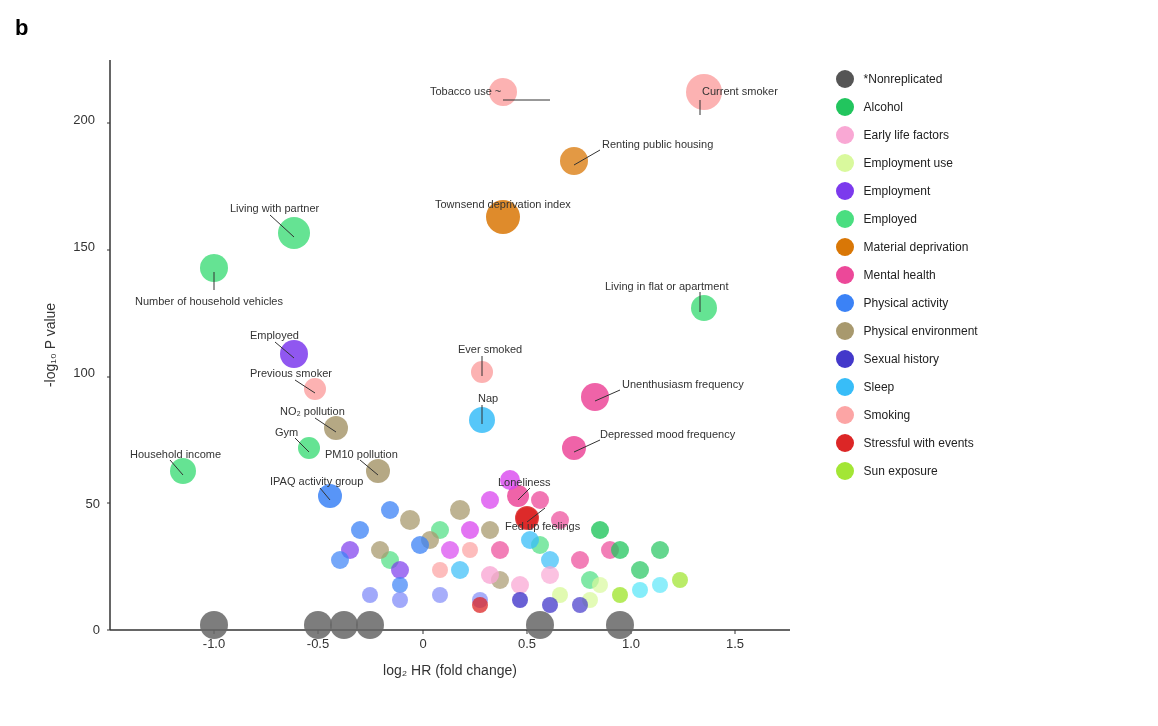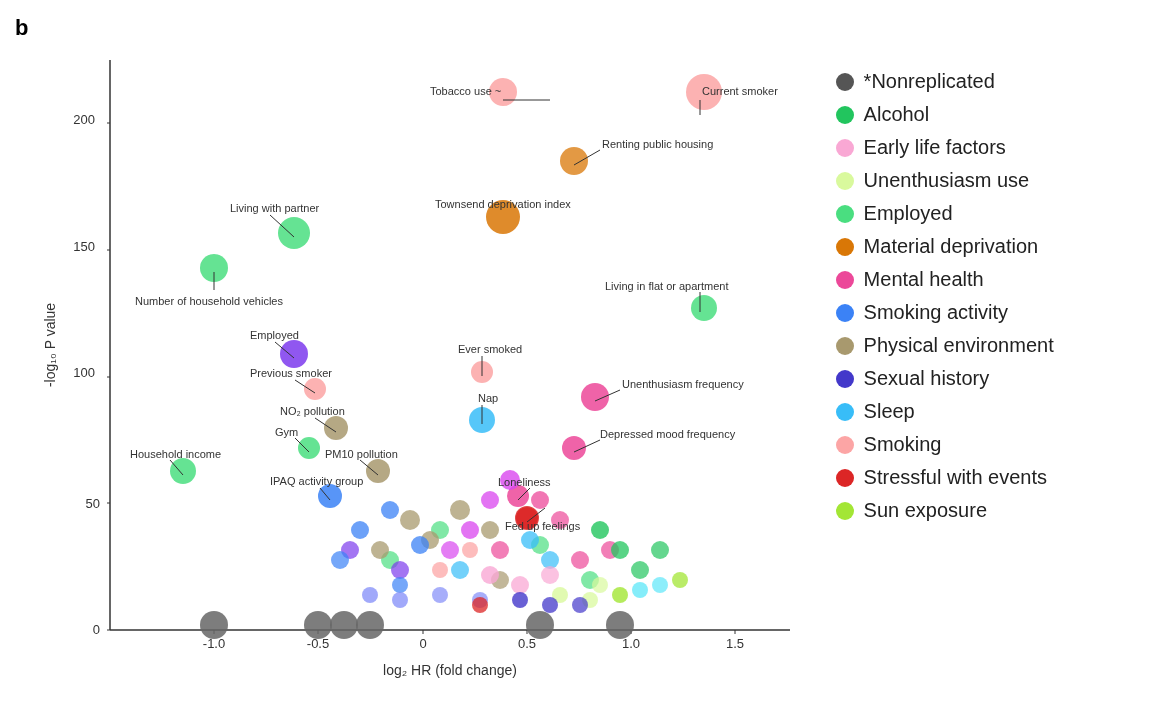--- a/index.html
+++ b/index.html
@@ -48,21 +48,21 @@
       margin-bottom: 10px;
     }
     .legend-dot {
       width: 18px;
       height: 18px;
       border-radius: 50%;
       margin-right: 10px;
       flex-shrink: 0;
     }
     .legend-label {
-      font-size: 20px;
+      font-size: 12px;
       color: #222;
     }
   </style>
 </head>
 <body>
 
 <div id="main-container">
   <div id="chart-area">
     <div id="panel-label">b</div>
     <svg id="chart-svg" viewBox="0 0 780 660">
@@ -296,37 +296,41 @@
       <div class="legend-item">
         <div class="legend-dot" style="background-color: rgb(34, 197, 94);"></div>
         <span class="legend-label">Alcohol</span>
       </div>
       <div class="legend-item">
         <div class="legend-dot" style="background-color: rgb(249, 168, 212);"></div>
         <span class="legend-label">Early life factors</span>
       </div>
       <div class="legend-item">
         <div class="legend-dot" style="background-color: rgb(217, 249, 157);"></div>
-        <span class="legend-label">Unenthusiasm use</span>
+        <span class="legend-label">Employment use</span>
+      </div>
+      <div class="legend-item">
+        <div class="legend-dot" style="background-color: rgb(124, 58, 237);"></div>
+        <span class="legend-label">Employment</span>
       </div>
       <div class="legend-item">
         <div class="legend-dot" style="background-color: rgb(74, 222, 128);"></div>
         <span class="legend-label">Employed</span>
       </div>
       <div class="legend-item">
         <div class="legend-dot" style="background-color: rgb(217, 119, 6);"></div>
         <span class="legend-label">Material deprivation</span>
       </div>
       <div class="legend-item">
         <div class="legend-dot" style="background-color: rgb(236, 72, 153);"></div>
         <span class="legend-label">Mental health</span>
       </div>
       <div class="legend-item">
         <div class="legend-dot" style="background-color: rgb(59, 130, 246);"></div>
-        <span class="legend-label">Smoking activity</span>
+        <span class="legend-label">Physical activity</span>
       </div>
       <div class="legend-item">
         <div class="legend-dot" style="background-color: rgb(168, 153, 110);"></div>
         <span class="legend-label">Physical environment</span>
       </div>
       <div class="legend-item">
         <div class="legend-dot" style="background-color: rgb(67, 56, 202);"></div>
         <span class="legend-label">Sexual history</span>
       </div>
       <div class="legend-item">

